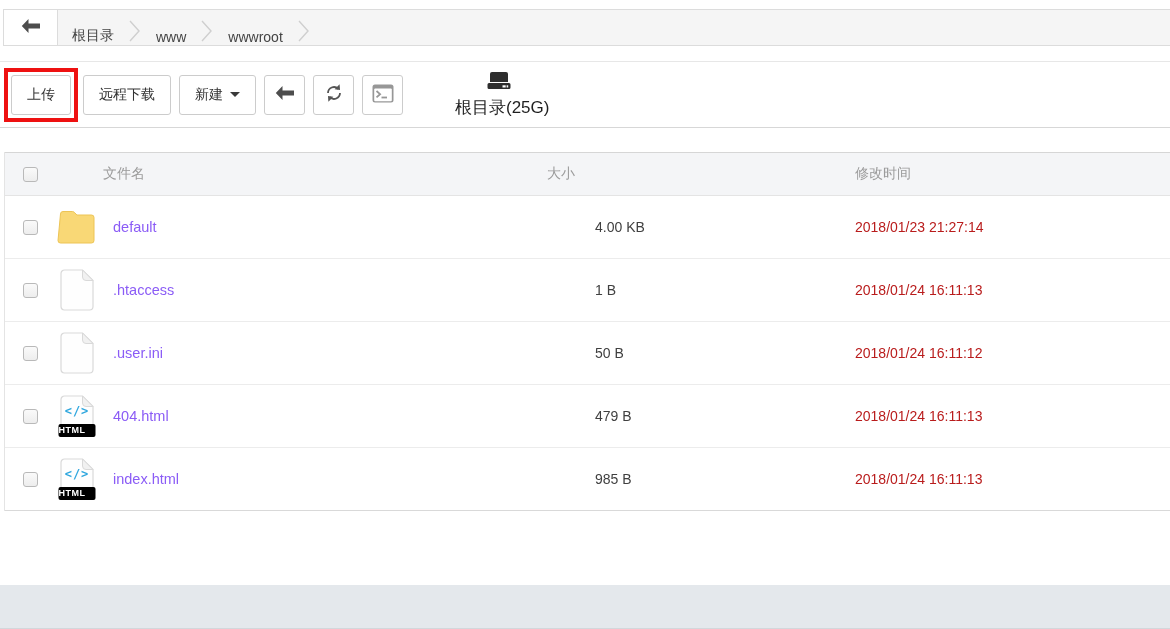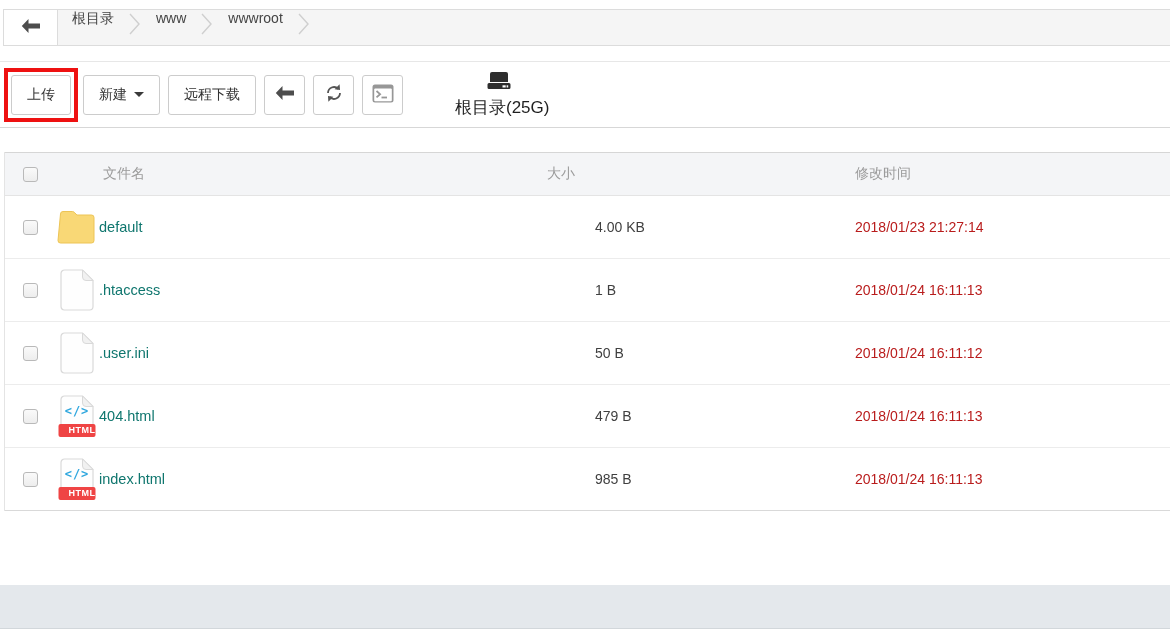--- a/index.html
+++ b/index.html
@@ -10,21 +10,21 @@
   
   .crumb-bar {
     position: absolute; top: 9px; left: 3px; right: 0; height: 37px;
     background: #f5f5f5; border: 1px solid #dcdcdc; border-right: none;
     display: flex; align-items: stretch;
   }
   .back-btn {
     width: 54px; background: #fff; border-right: 1px solid #dcdcdc;
     display: flex; align-items: center; justify-content: center; cursor: pointer;
   }
-  .crumbs { display: flex; align-items: flex-start; }
+  .crumbs { display: flex; align-items: flex-end; }
   .crumb {
     font-size: 14px; color: #444; padding: 0 12px; cursor: pointer; white-space: nowrap;
   }
   .crumb:first-child { padding-left: 14px; }
   .chev { margin: 0 2px; display: block; }
 
   
   .divider { position: absolute; top: 61px; left: 0; right: 0; border-top: 1px solid #e7e7e7; }
 
   
@@ -71,30 +71,30 @@
   .col-check { width: 50px; display: flex; align-items: center; justify-content: center; }
   .col-name { flex: 1; display: flex; align-items: center; min-width: 0; }
   .col-size { width: 260px; color: #404040; }
   .col-mtime { width: 315px; color: #b91c1c; }
   .thead .col-size, .thead .col-mtime, .thead .col-name { color: #9b9b9b; }
   .checkbox {
     width: 15px; height: 15px; border: 1px solid #b9b9b9; border-radius: 3px;
     background: linear-gradient(#fafafa, #ededed); cursor: pointer;
   }
   .icon-wrap { width: 44px; display: flex; justify-content: center; position: relative; }
-  .fname { color: #0f766e; cursor: pointer; font-size: 14.5px; }
+  .fname { margin-left: 14px; color: #8b5cf6; cursor: pointer; font-size: 14.5px; }
   .html-icon .code-glyph {
     position: absolute; top: 9px; left: 0; right: 0; text-align: center;
     color: #2fa7de; font-weight: bold; font-size: 12px;
     font-family: "DejaVu Sans Mono", monospace; letter-spacing: 1px;
   }
   .html-icon .html-badge {
     position: absolute; bottom: 0; left: 50%; transform: translateX(-50%);
-    width: 37px; height: 13px; background: #ef4444; border-radius: 2px;
-    color: #fff; font-size: 9px; font-weight: bold; text-align: right;
+    width: 37px; height: 13px; background: #000000; border-radius: 2px;
+    color: #fff; font-size: 9px; font-weight: bold; text-align: left;
     line-height: 13px; letter-spacing: 0.5px;
   }
 
   
   .footer {
     position: absolute; top: 585px; left: 0; right: 0; height: 44px;
     background: #e4e8ec; border-bottom: 1px solid #d2d7db;
   }
 </style>
 </head>
@@ -125,25 +125,25 @@
         </svg>
     </div>
   </div>
 
   <div class="divider"></div>
 
   <div class="toolbar">
     <div class="red-frame">
       <button class="tb-btn">上传</button>
     </div>
+    <button class="tb-btn">远程下载</button>
     <button class="tb-btn">
       <span>新建</span>
       <span class="caret"></span>
     </button>
-    <button class="tb-btn">远程下载</button>
     <button class="tb-btn icon-btn">
       <span>
         <svg width="19" height="14" viewBox="0 0 19 14">
             <path d="M7.5 0 L0.8 7 L7.5 14 L7.5 9.6 H19 V4.4 H7.5 z" fill="#4d4d4d"></path>
           </svg>
       </span>
     </button>
     <button class="tb-btn icon-btn">
       <span>
         <svg width="20" height="20" viewBox="0 0 20 20">

